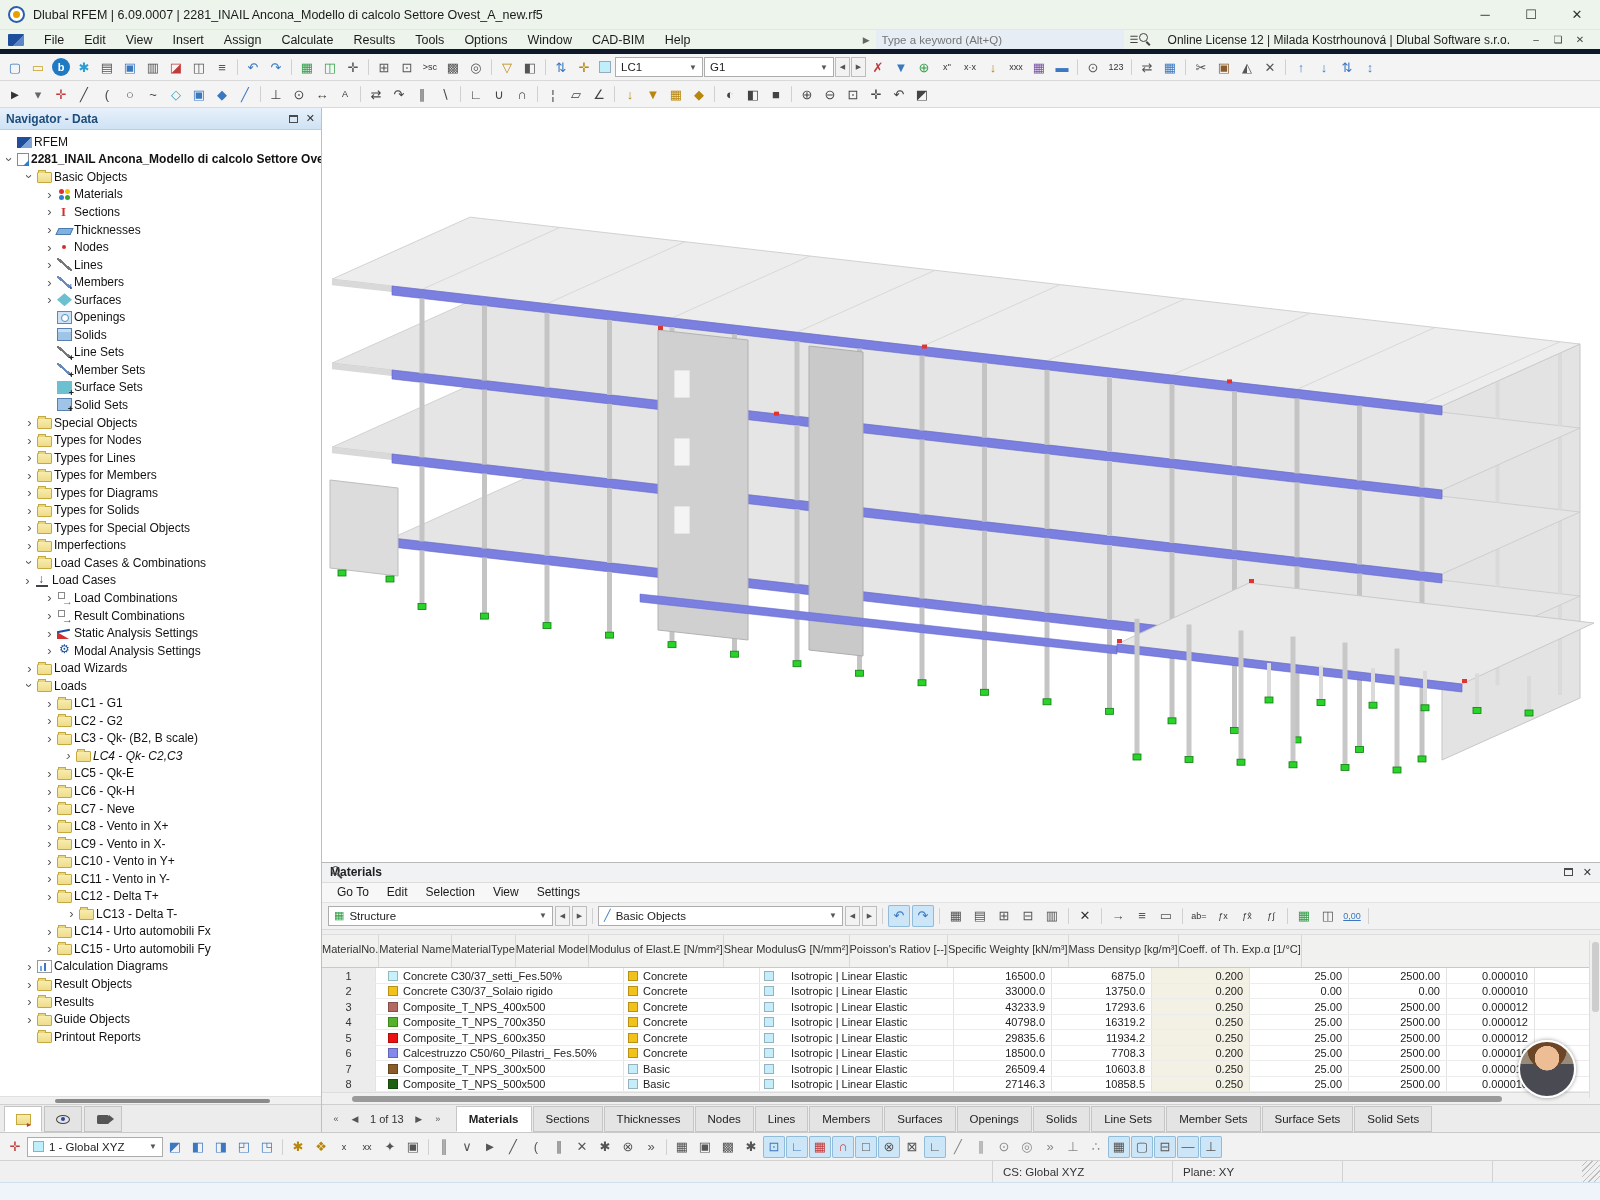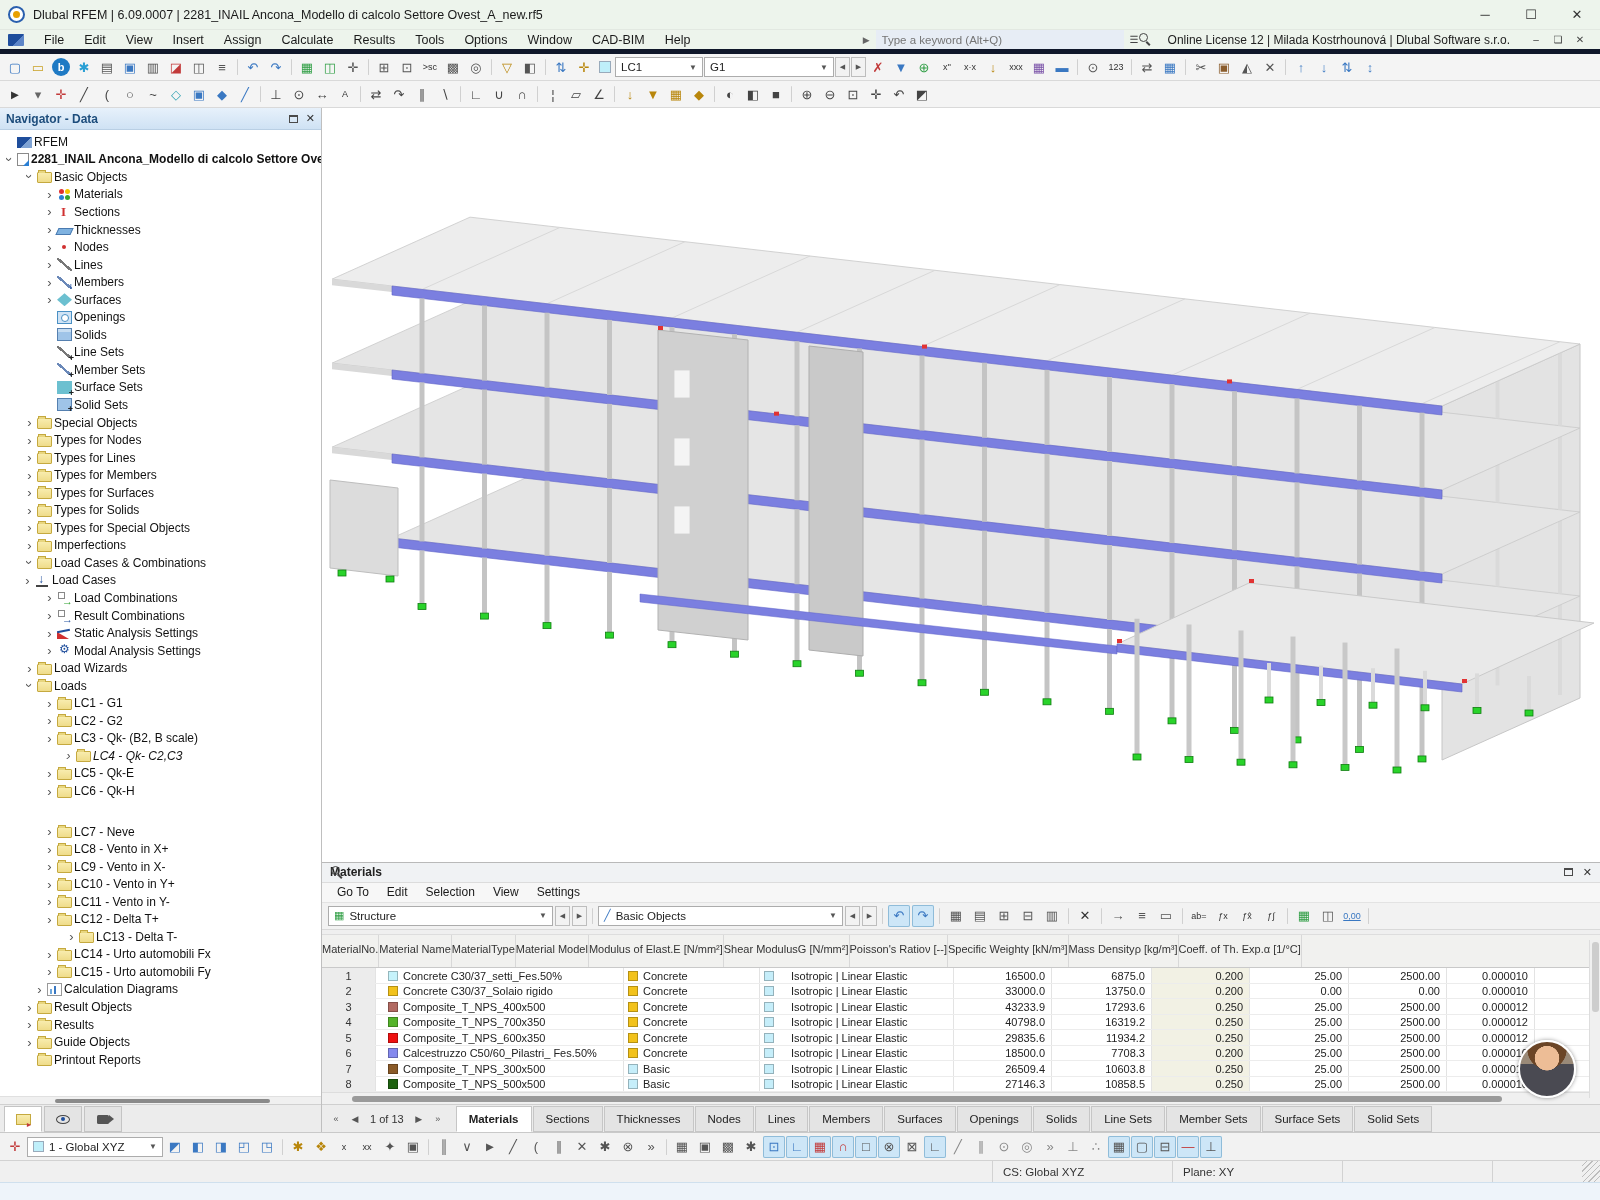--- a/index.html
+++ b/index.html
@@ -752,21 +752,21 @@
 
         <div class="trow" style="padding-left: 22px;">
           <span class="exp exp-r"></span>
           <span class="ti ti-folder"></span>
           <span class="tlab">Types for Members</span>
         </div>
 
         <div class="trow" style="padding-left: 22px;">
           <span class="exp exp-r"></span>
           <span class="ti ti-folder"></span>
-          <span class="tlab">Types for Surfaces</span>
+          <span class="tlab">Types for Diagrams</span>
         </div>
 
         <div class="trow" style="padding-left: 22px;">
           <span class="exp exp-r"></span>
           <span class="ti ti-folder"></span>
           <span class="tlab">Types for Solids</span>
         </div>
 
         <div class="trow" style="padding-left: 22px;">
           <span class="exp exp-r"></span>
@@ -857,21 +857,21 @@
           <span class="ti ti-folder"></span>
           <span class="tlab">LC5 - Qk-E</span>
         </div>
 
         <div class="trow" style="padding-left: 42px;">
           <span class="exp exp-r"></span>
           <span class="ti ti-folder"></span>
           <span class="tlab">LC6 - Qk-H</span>
         </div>
 
-        <div class="trow" style="padding-left: 42px; margin-top: 23px;">
+        <div class="trow" style="padding-left: 42px;">
           <span class="exp exp-r"></span>
           <span class="ti ti-folder"></span>
           <span class="tlab">LC7 - Neve</span>
         </div>
 
         <div class="trow" style="padding-left: 42px;">
           <span class="exp exp-r"></span>
           <span class="ti ti-folder"></span>
           <span class="tlab">LC8 - Vento in X+</span>
         </div>
@@ -911,21 +911,21 @@
           <span class="ti ti-folder"></span>
           <span class="tlab">LC14 - Urto automobili Fx</span>
         </div>
 
         <div class="trow" style="padding-left: 42px;">
           <span class="exp exp-r"></span>
           <span class="ti ti-folder"></span>
           <span class="tlab">LC15 - Urto automobili Fy</span>
         </div>
 
-        <div class="trow" style="padding-left: 22px; margin-left: 10px;">
+        <div class="trow" style="padding-left: 22px;">
           <span class="exp exp-r"></span>
           <span class="ti ti-chart"></span>
           <span class="tlab">Calculation Diagrams</span>
         </div>
 
         <div class="trow" style="padding-left: 22px;">
           <span class="exp exp-r"></span>
           <span class="ti ti-folder"></span>
           <span class="tlab">Result Objects</span>
         </div>

